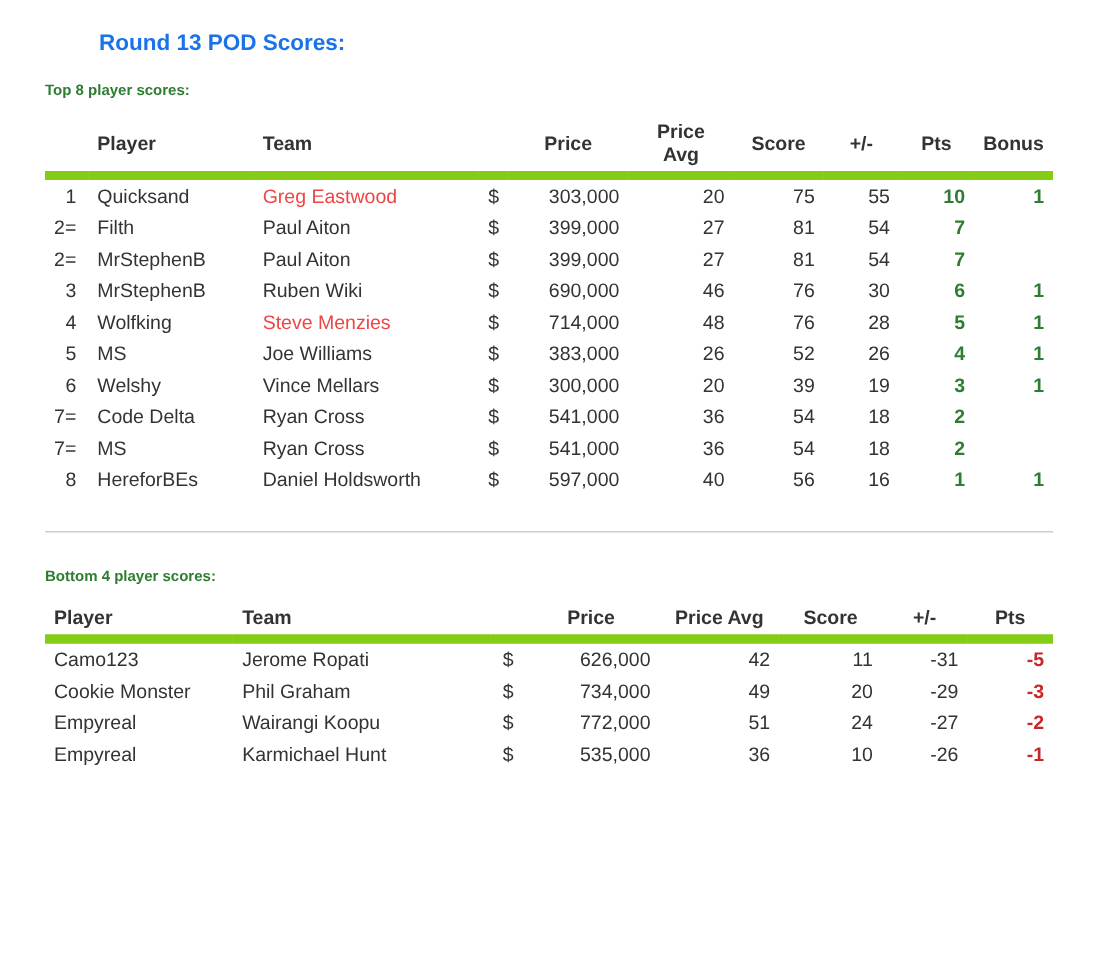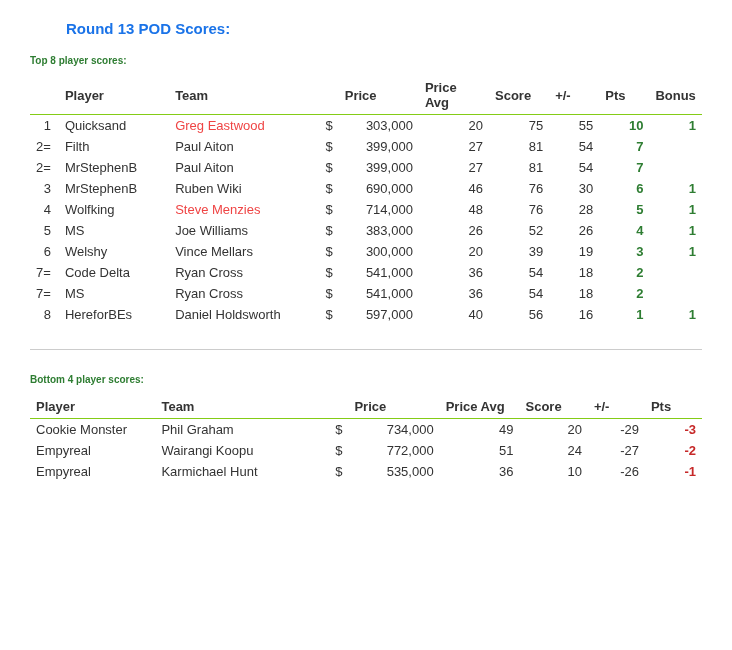--- a/index.html
+++ b/index.html
@@ -26,24 +26,24 @@
     table {
       width: 100%;
       border-collapse: collapse;
       margin-bottom: 8px;
     }
     thead th {
       font-weight: bold;
       color: #333;
       padding: 4px 6px;
       text-align: left;
-      border-bottom: 1px solid #84cc16;
+      border-bottom: 6px solid #84cc16;
     }
     thead th.num {
-      text-align: left;
+      text-align: center;
     }
     tbody td {
       padding: 3px 6px;
       color: #333;
     }
     tbody td.num {
       text-align: right;
     }
     .rank-col {
       width: 28px;
@@ -231,20 +231,30 @@
         <th class="team-col">Team</th>
         <th class="price-sym"></th>
         <th class="price-col num">Price</th>
         <th class="avg-col num">Price Avg</th>
         <th class="score-col num">Score</th>
         <th class="plusminus-col num">+/-</th>
         <th class="pts-col num">Pts</th>
       </tr>
     </thead>
     <tbody id="bottom-tbody">
+    <tr>
+    <td class="player-col">Camo123</td>
+    <td class="team-col">Jerome Ropati</td>
+    <td class="price-sym">$</td>
+    <td class="price-col num">626,000</td>
+    <td class="avg-col num">42</td>
+    <td class="score-col num">11</td>
+    <td class="plusminus-col num">-31</td>
+    <td class="pts-col num pts-red">-5</td>
+  </tr>
         <tr>
     <td class="player-col">Cookie Monster</td>
     <td class="team-col">Phil Graham</td>
     <td class="price-sym">$</td>
     <td class="price-col num">734,000</td>
     <td class="avg-col num">49</td>
     <td class="score-col num">20</td>
     <td class="plusminus-col num">-29</td>
     <td class="pts-col num pts-red">-3</td>
   </tr>

